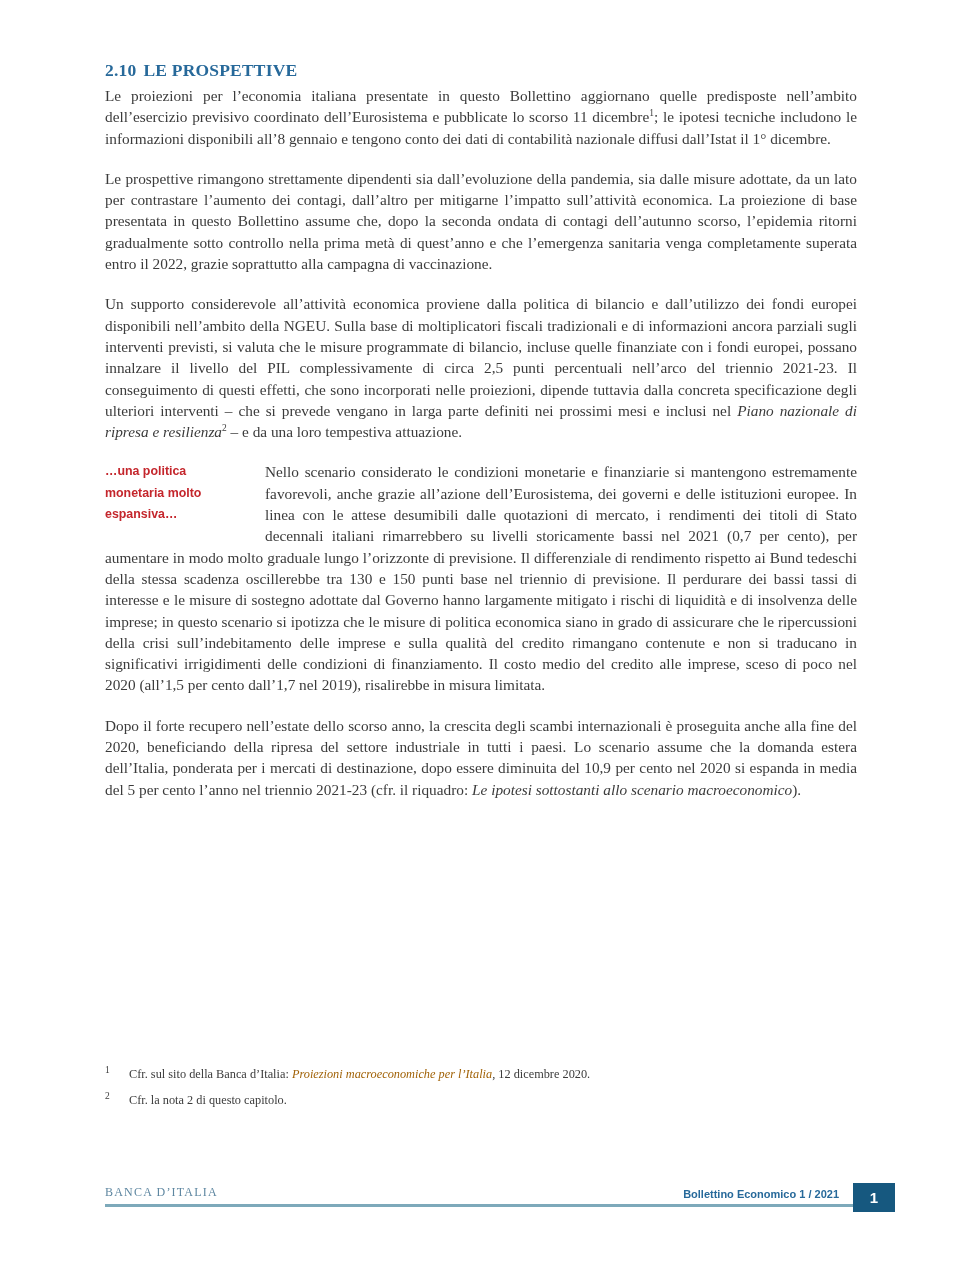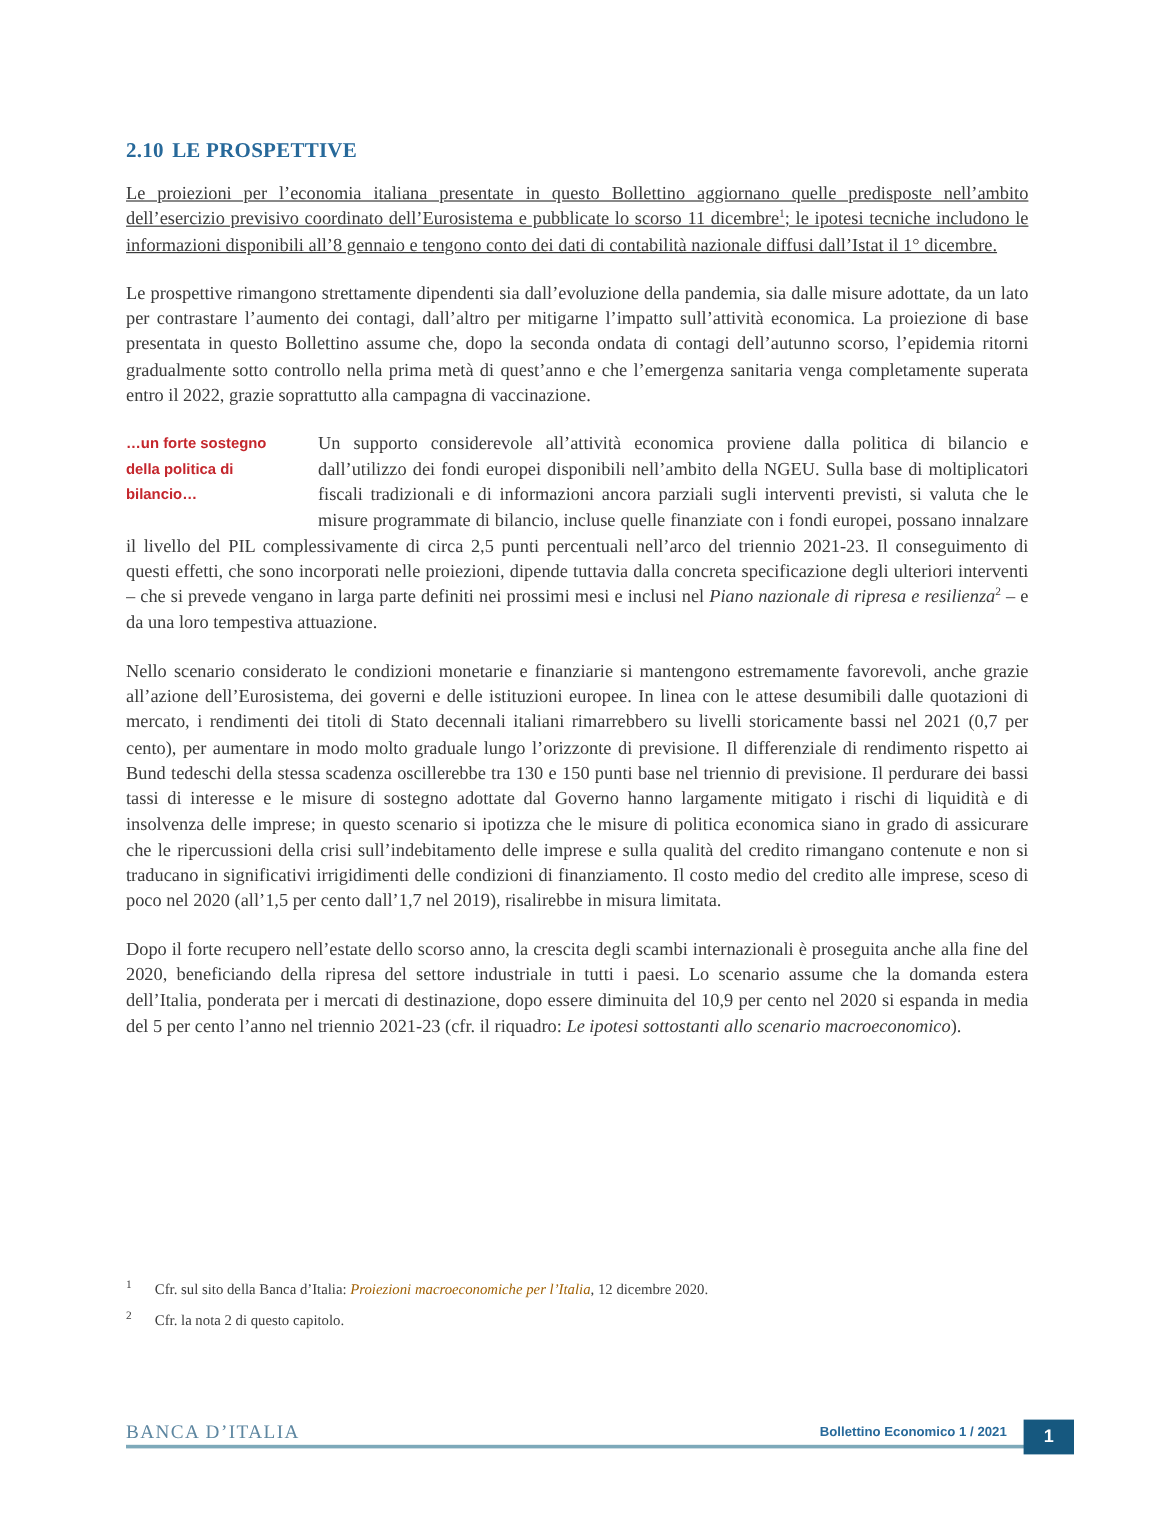--- a/index.html
+++ b/index.html
@@ -14,34 +14,33 @@
     overflow: hidden;
   }
   .content {
     position: absolute;
     left: 105px;
     top: 0;
     width: 752px;
   }
   .doc-title {
     margin: 0;
-    padding-top: 115px;
+    padding-top: 60px;
     font-size: 17.5px;
     font-weight: bold;
     color: #27699a;
     letter-spacing: 0.2px;
     font-family: "Liberation Serif", serif;
   }
   .doc-title .title-number { margin-right: 7px; }
   .intro {
-    margin-top: 15px;
+    margin-top: 4px;
     font-size: 15.3px;
     line-height: 21.3px;
     text-align: justify;
-    text-decoration: underline;
   }
   .section { margin-top: 19px; overflow: hidden; }
   .margin-note {
     float: left;
     width: 160px;
     box-sizing: border-box;
     padding-right: 28px;
     font-family: "Liberation Sans", sans-serif;
     font-weight: bold;
     font-size: 12.4px;
@@ -93,21 +92,21 @@
     top: 21px;
     width: 751px;
     height: 3px;
     background: #7da9ba;
   }
   .footer-brand {
     position: absolute;
     left: 0;
     top: 2px;
     font-family: "Liberation Serif", serif;
-    font-size: 16px;
+    font-size: 12px;
     letter-spacing: 1.2px;
     color: #5d86a0;
   }
   .footer-issue {
     position: absolute;
     right: 56px;
     top: 5px;
     font-family: "Liberation Sans", sans-serif;
     font-weight: bold;
     font-size: 11px;
@@ -140,25 +139,25 @@
       <span class="title-number">2.10</span><span>LE PROSPETTIVE</span>
     </h1>
 
     <p class="intro"><span>Le proiezioni per l’economia italiana presentate in questo Bollettino aggiornano quelle predisposte nell’ambito dell’esercizio previsivo coordinato dell’Eurosistema e pubblicate lo scorso 11 dicembre</span><span class="run-sup">1</span><span>; le ipotesi tecniche includono le informazioni disponibili all’8 gennaio e tengono conto dei dati di contabilità nazionale diffusi dall’Istat il 1° dicembre.</span></p>
 
     <div class="section">
       <p class="section-text"><span>Le prospettive rimangono strettamente dipendenti sia dall’evoluzione della pandemia, sia dalle misure adottate, da un lato per contrastare l’aumento dei contagi, dall’altro per mitigarne l’impatto sull’attività economica. La proiezione di base presentata in questo Bollettino assume che, dopo la seconda ondata di contagi dell’autunno scorso, l’epidemia ritorni gradualmente sotto controllo nella prima metà di quest’anno e che l’emergenza sanitaria venga completamente superata entro il 2022, grazie soprattutto alla campagna di vaccinazione.</span></p>
     </div>
 
     <div class="section">
-      <div class="margin-note note-h4">…un forte sostegno della politica di bilancio…</div>
       <p class="section-text"><span>Un supporto considerevole all’attività economica proviene dalla politica di bilancio e dall’utilizzo dei fondi europei disponibili nell’ambito della NGEU. Sulla base di moltiplicatori fiscali tradizionali e di informazioni ancora parziali sugli interventi previsti, si valuta che le misure programmate di bilancio, incluse quelle finanziate con i fondi europei, possano innalzare il livello del PIL complessivamente di circa 2,5 punti percentuali nell’arco del triennio 2021-23. Il conseguimento di questi effetti, che sono incorporati nelle proiezioni, dipende tuttavia dalla concreta specificazione degli ulteriori interventi – che si prevede vengano in larga parte definiti nei prossimi mesi e inclusi nel </span><span class="run-italic">Piano nazionale di ripresa e resilienza</span><span class="run-sup">2</span><span> – e da una loro tempestiva attuazione.</span></p>
     </div>
 
     <div class="section">
+      <div class="margin-note note-h4">…una politica monetaria molto espansiva…</div>
       <p class="section-text"><span>Nello scenario considerato le condizioni monetarie e finanziarie si mantengono estremamente favorevoli, anche grazie all’azione dell’Eurosistema, dei governi e delle istituzioni europee. In linea con le attese desumibili dalle quotazioni di mercato, i rendimenti dei titoli di Stato decennali italiani rimarrebbero su livelli storicamente bassi nel 2021 (0,7 per cento), per aumentare in modo molto graduale lungo l’orizzonte di previsione. Il differenziale di rendimento rispetto ai Bund tedeschi della stessa scadenza oscillerebbe tra 130 e 150 punti base nel triennio di previsione. Il perdurare dei bassi tassi di interesse e le misure di sostegno adottate dal Governo hanno largamente mitigato i rischi di liquidità e di insolvenza delle imprese; in questo scenario si ipotizza che le misure di politica economica siano in grado di assicurare che le ripercussioni della crisi sull’indebitamento delle imprese e sulla qualità del credito rimangano contenute e non si traducano in significativi irrigidimenti delle condizioni di finanziamento. Il costo medio del credito alle imprese, sceso di poco nel 2020 (all’1,5 per cento dall’1,7 nel 2019), risalirebbe in misura limitata.</span></p>
     </div>
 
     <div class="section">
       <p class="section-text"><span>Dopo il forte recupero nell’estate dello scorso anno, la crescita degli scambi internazionali è proseguita anche alla fine del 2020, beneficiando della ripresa del settore industriale in tutti i paesi. Lo scenario assume che la domanda estera dell’Italia, ponderata per i mercati di destinazione, dopo essere diminuita del 10,9 per cento nel 2020 si espanda in media del 5 per cento l’anno nel triennio 2021-23 (cfr. il riquadro: </span><span class="run-italic">Le ipotesi sottostanti allo scenario macroeconomico</span><span>).</span></p>
     </div>
 
   </div>
 
   <div class="footnotes">

